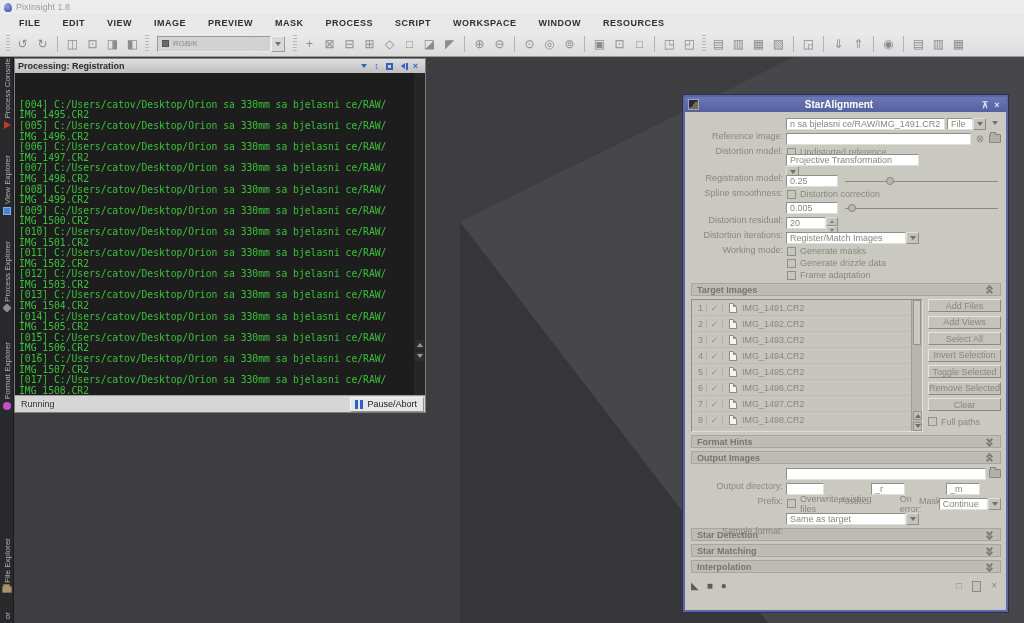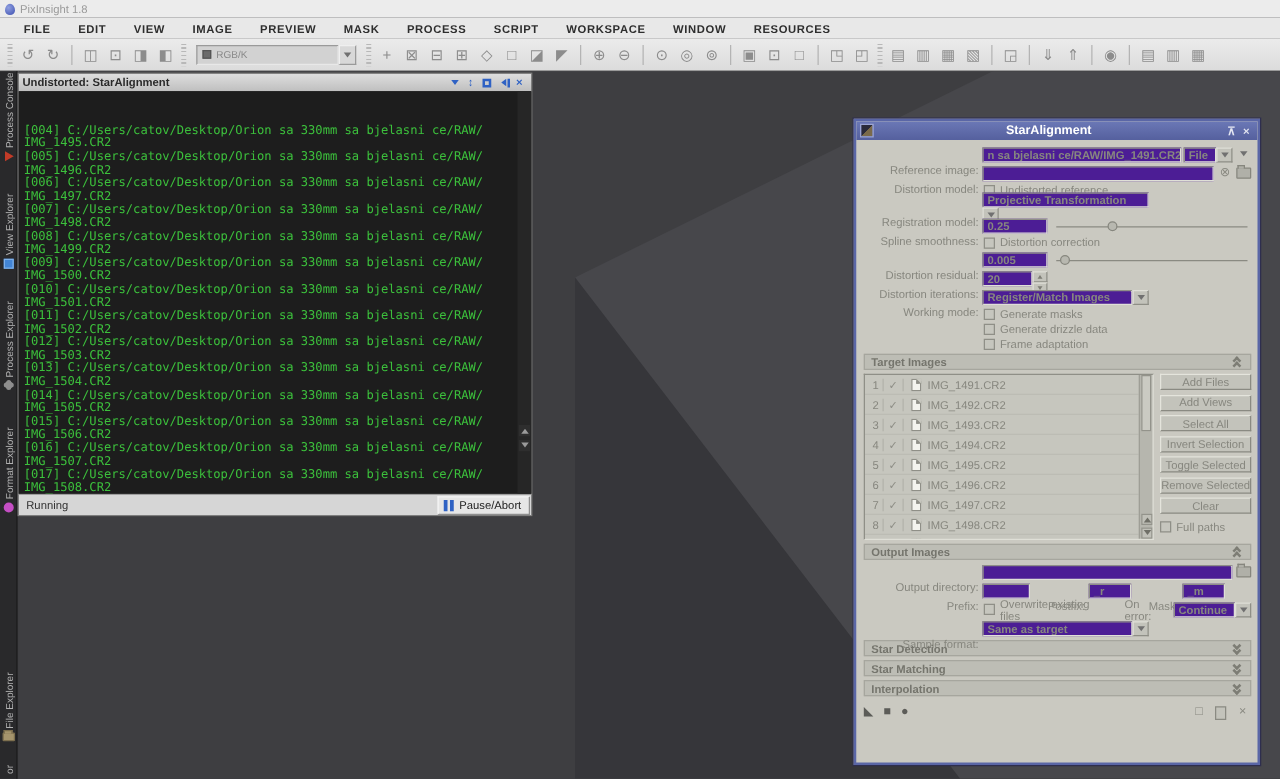--- a/index.html
+++ b/index.html
@@ -88,22 +88,22 @@
   .dlg-title { height:15px; flex:none; background:linear-gradient(#6b78b6,#55609e); display:flex; align-items:center; padding:0 3px; }
   .dlg-ico { width:11px; height:11px; background:linear-gradient(135deg,#2a2a3a 50%,#7a6a4a 50%);
     border:1px solid #9aa4d4; }
   .dlg-title .t { flex:1; text-align:center; color:#fff; font-weight:bold; font-size:10px; }
   .dlg-tbtn { width:12px; text-align:center; color:#e4e6f2; font-size:9px; font-weight:bold; }
   .dlg-body { flex:1; padding:5px 5px 0 2px; overflow:hidden; }
 
   .row { display:flex; align-items:center; height:13px; margin-bottom:2px; }
   .chkrow { display:flex; align-items:center; height:10px; margin:0 0 2px 100px; gap:4px; }
   .lbl { width:96px; text-align:right; margin-right:3px; flex:none; white-space:nowrap;margin-top:24px; }
-  .fld { height:12px; background:#4c1d95; border:1px solid; border-color:#8f8f87 #dfdfd7 #dfdfd7 #8f8f87;
-    color:#87877f; padding:0 3px; display:flex; align-items:center; overflow:hidden; white-space:nowrap;font-weight:bold; }
+  .fld { height:12px; background:#ffffff; border:1px solid; border-color:#8f8f87 #dfdfd7 #dfdfd7 #8f8f87;
+    color:#87877f; padding:0 3px; display:flex; align-items:center; overflow:hidden; white-space:nowrap; }
   .dd { display:flex; }
   .ddbtn { width:13px; height:12px; flex:none; background:#c3c3bb; border:1px solid;
     border-color:#dfdfd7 #8f8f87 #8f8f87 #dfdfd7; display:flex; align-items:center; justify-content:center; }
   .chk { width:9px; height:9px; flex:none; background:#c6c6be; border:1px solid #8f8f87; }
   .slider { flex:1; position:relative; height:12px; margin:0 3px 0 7px; }
   .slider .track { position:absolute; left:0; right:0; top:6px; height:1px; background:#8a8a82; }
   .slider .thumb { position:absolute; top:2px; width:8px; height:8px; border-radius:50%;
     background:#b8b8b0; border:1px solid #86867e; }
   .spin { width:12px; height:12px; flex:none; display:flex; flex-direction:column; }
   .spin i { flex:1; background:#c3c3bb; border:1px solid; border-color:#dfdfd7 #8f8f87 #8f8f87 #dfdfd7;
@@ -283,21 +283,21 @@
     <span class="vlabel">File Explorer</span>
     <span class="dicon icon-fileexp"></span>
   </div>
   <div class="vtab" style="top:555px;">
     <span class="vlabel">or</span>
   </div>
 </div>
 
 <div class="conwin">
   <div class="con-title">
-    <span class="t">Undistorted: StarAlignment</span>
+    <span class="t">Processing: Registration</span>
     <span class="cbtn">
         <i class="tri"></i>
       </span>
     <span class="cbtn">↕</span>
     <span class="cbtn">
         <i class="box"></i>
       </span>
     <span class="cbtn dockico">
         <i class="ltri"></i>
         <i class="bar"></i>
@@ -523,20 +523,27 @@
             <div class="pbtn">Remove Selected</div>
             <div class="pbtn">Clear</div>
           </div>
         <div class="fullpaths">
           <span class="chk"></span>
           <span>Full paths</span>
         </div>
       </div>
     </div>
 
+    <div class="sect">
+      <span class="st">Format Hints</span>
+      <span class="dblchev chev-dn">
+          <i></i>
+          <b></b>
+        </span>
+    </div>
 
     <div class="sect">
       <span class="st">Output Images</span>
       <span class="dblchev chev-up">
           <i></i>
           <b></b>
         </span>
     </div>
 
     <div class="row">

